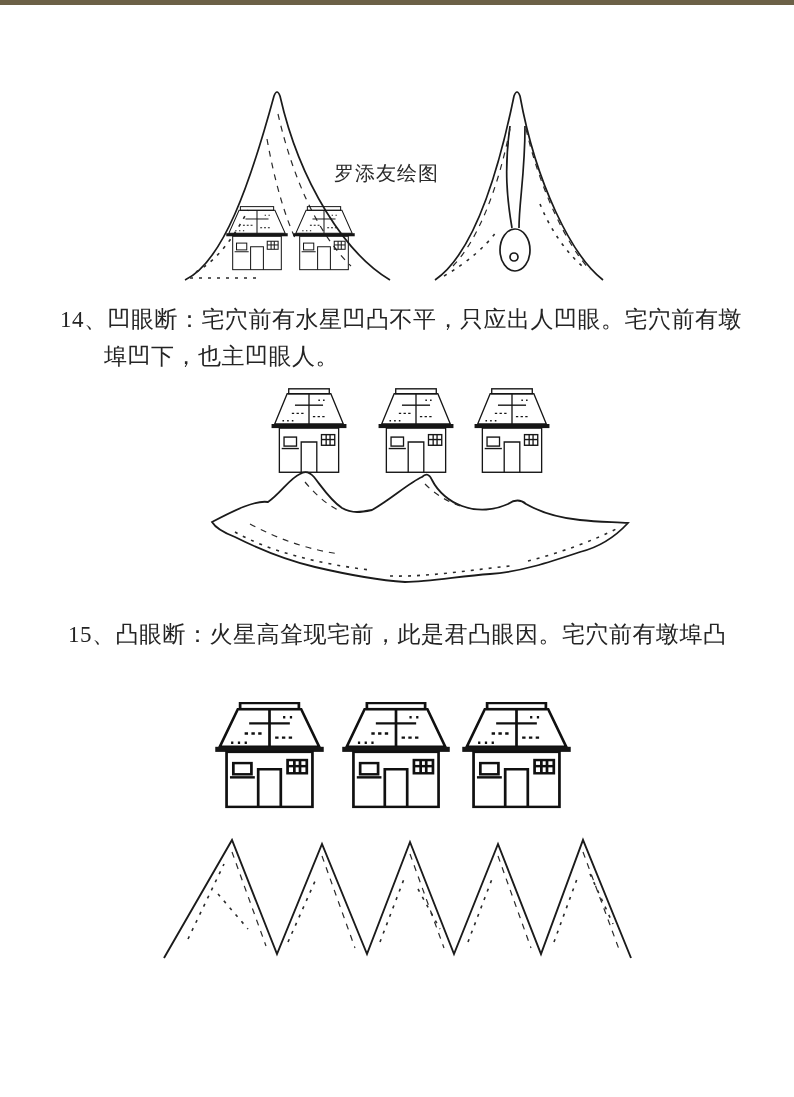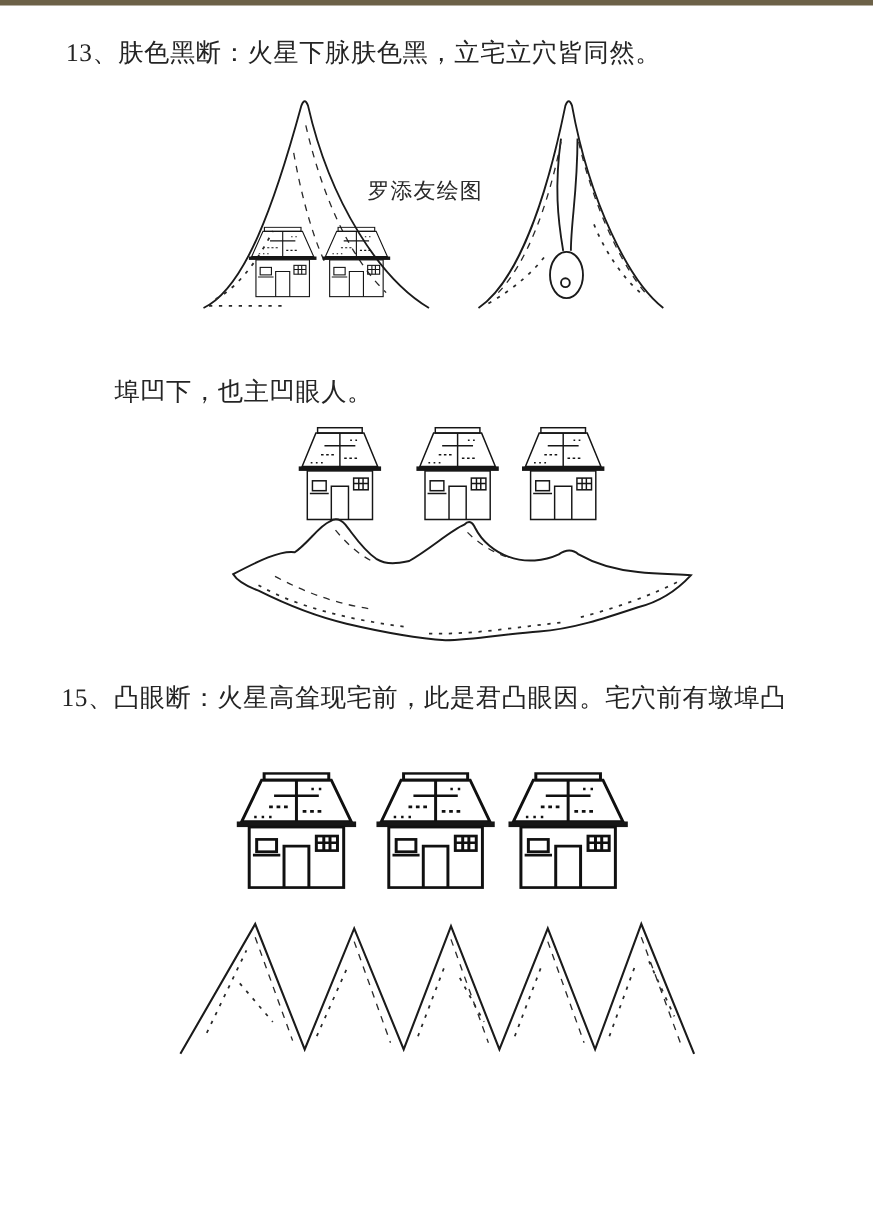--- a/index.html
+++ b/index.html
@@ -44,21 +44,20 @@
         <rect x="18" y="60" width="16" height="11" fill="none"></rect>
         <line x1="15" y1="74" x2="37" y2="74"></line>
         <rect x="66" y="57" width="17" height="13" fill="none"></rect>
         <line x1="66" y1="63" x2="83" y2="63"></line>
         <line x1="72" y1="57" x2="72" y2="70"></line>
         <line x1="77" y1="57" x2="77" y2="70"></line>
       </symbol>
     </defs>
   </svg>
 
-  <div class="para-line" style="left:60px;top:33px">13、肤色黑断：火星下脉肤色黑，立宅立穴皆同然。</div>
 
   <div class="fig" style="left:148px;top:84px;width:484px;height:208px">
     <svg width="484" height="208" viewBox="0 0 484 208">
 
       <g class="ink" stroke-width="1.7">
         <path d="M37,196 C75,178 102,100 126,12 Q129,4 132,12 C152,100 198,170 242,196"></path>
       </g>
       <path class="hatch" d="M130,30 C145,95 170,150 203,182"></path>
       <path class="hatch" d="M119,55 C127,100 138,135 148,156"></path>
       <path class="hatch2" d="M48,188 C70,176 88,150 100,126"></path>
@@ -74,20 +73,21 @@
         <circle cx="366" cy="173" r="4"></circle>
       </g>
       <path class="hatch" d="M305,182 C330,156 350,105 362,45"></path>
       <path class="hatch" d="M378,45 C392,105 418,160 442,186"></path>
       <path class="hatch2" d="M296,192 C320,178 338,162 348,148"></path>
       <path class="hatch2" d="M392,120 C402,145 418,168 434,182"></path>
     </svg>
     <span class="fig-caption" style="left:186px;top:76px">罗添友绘图</span>
   </div>
 
+  <div class="para-line" style="left:60px;top:305px">14、凹眼断：宅穴前有水星凹凸不平，只应出人凹眼。宅穴前有墩</div>
   <div class="para-line" style="left:104px;top:342px">埠凹下，也主凹眼人。</div>
 
   <div class="fig" style="left:210px;top:382px;width:442px;height:206px">
     <svg width="442" height="206" viewBox="0 0 442 206">
       <use href="#house" x="60" y="6" width="78" height="90" stroke="#161616" stroke-width="1.7"></use>
       <use href="#house" x="167" y="6" width="78" height="90" stroke="#161616" stroke-width="1.7"></use>
       <use href="#house" x="263" y="6" width="78" height="90" stroke="#161616" stroke-width="1.7"></use>
       <g class="ink" stroke-width="1.8">
         <path d="M2,140
           C25,128 45,118 58,120 C70,112 80,96 90,92 Q97,87 104,95
@@ -101,21 +101,21 @@
       </g>
       <path class="hatch2" d="M25,150 C60,170 110,182 160,188"></path>
       <path class="hatch2" d="M180,194 C220,195 260,188 300,184"></path>
       <path class="hatch2" d="M318,179 C350,171 385,158 408,146"></path>
       <path class="hatch" d="M95,100 C105,112 116,122 128,128"></path>
       <path class="hatch" d="M215,102 C225,112 238,120 250,124"></path>
       <path class="hatch" d="M40,142 C70,158 100,168 130,172"></path>
     </svg>
   </div>
 
-  <div class="para-line" style="left:56px;top:620px">15、凸眼断：火星高耸现宅前，此是君凸眼因。宅穴前有墩埠凸</div>
+  <div class="para-line" style="left:68px;top:620px">15、凸眼断：火星高耸现宅前，此是君凸眼因。宅穴前有墩埠凸</div>
 
   <div class="fig" style="left:198px;top:700px;width:398px;height:118px">
     <svg width="398" height="118" viewBox="0 0 398 118">
       <use href="#house" x="15" y="2" width="113" height="112" stroke="#101010" stroke-width="2.4"></use>
       <use href="#house" x="142" y="2" width="112" height="112" stroke="#101010" stroke-width="2.4"></use>
       <use href="#house" x="262" y="2" width="113" height="112" stroke="#101010" stroke-width="2.4"></use>
     </svg>
   </div>
 
   <div class="fig" style="left:158px;top:834px;width:486px;height:130px">

